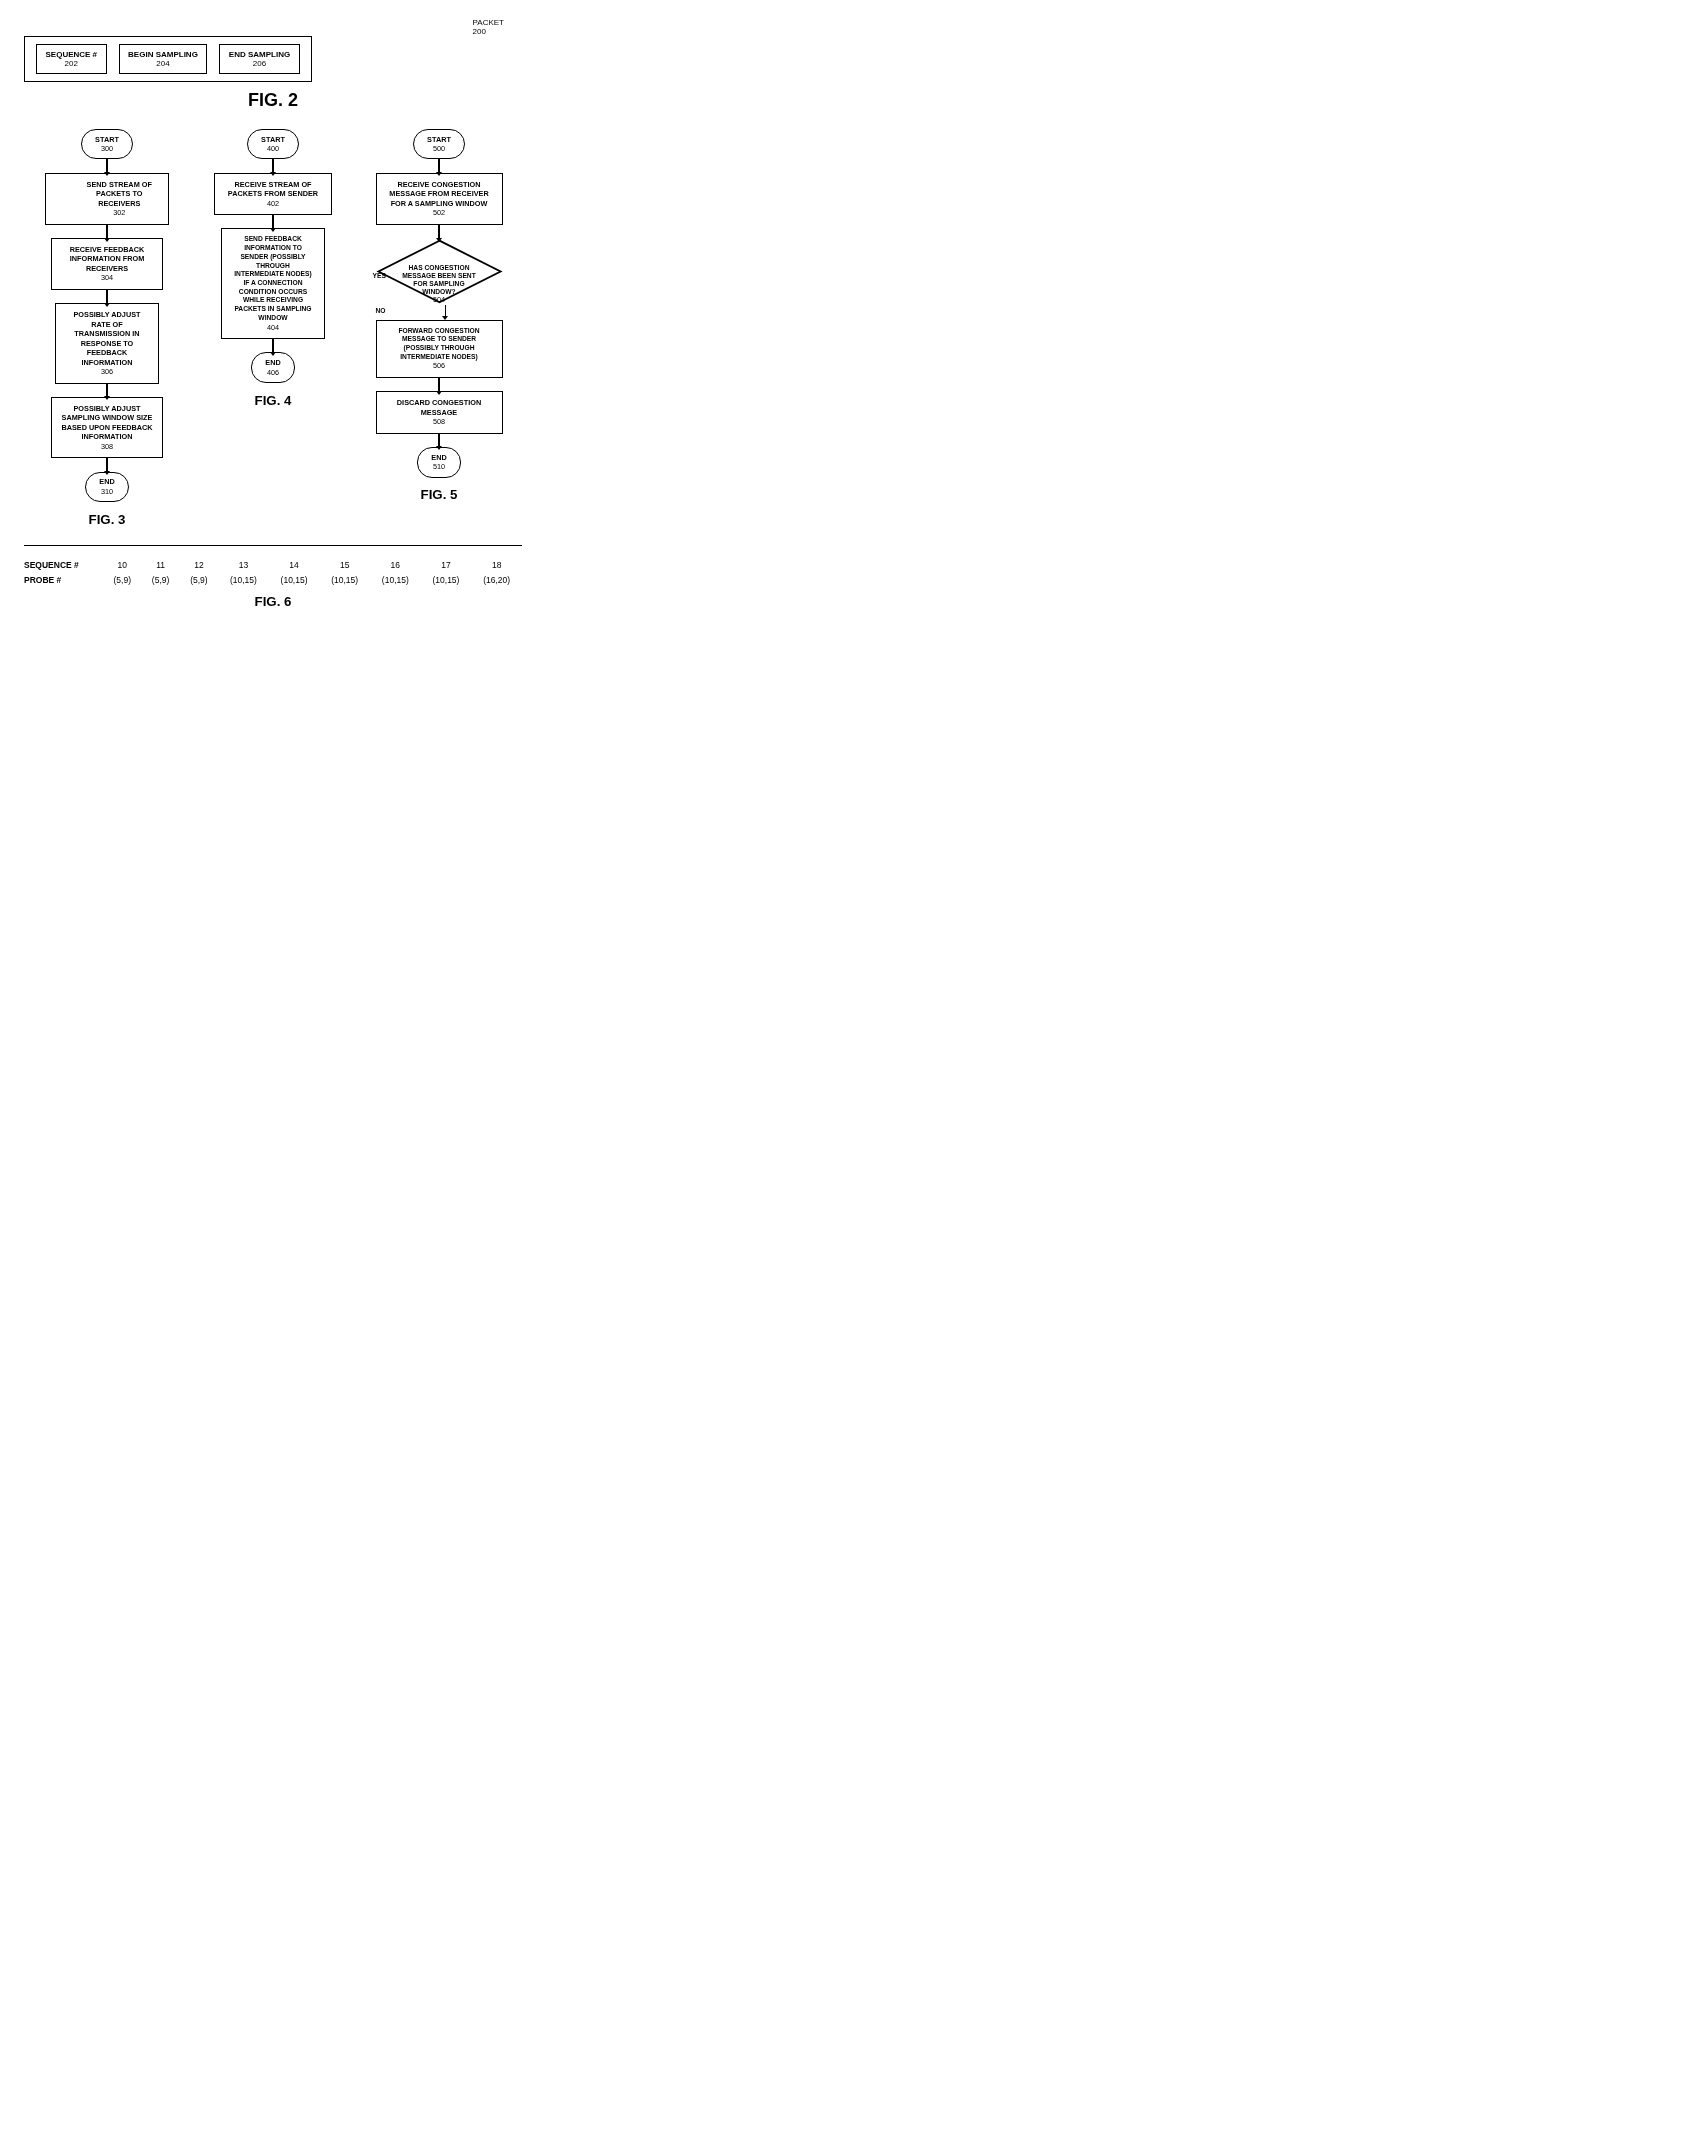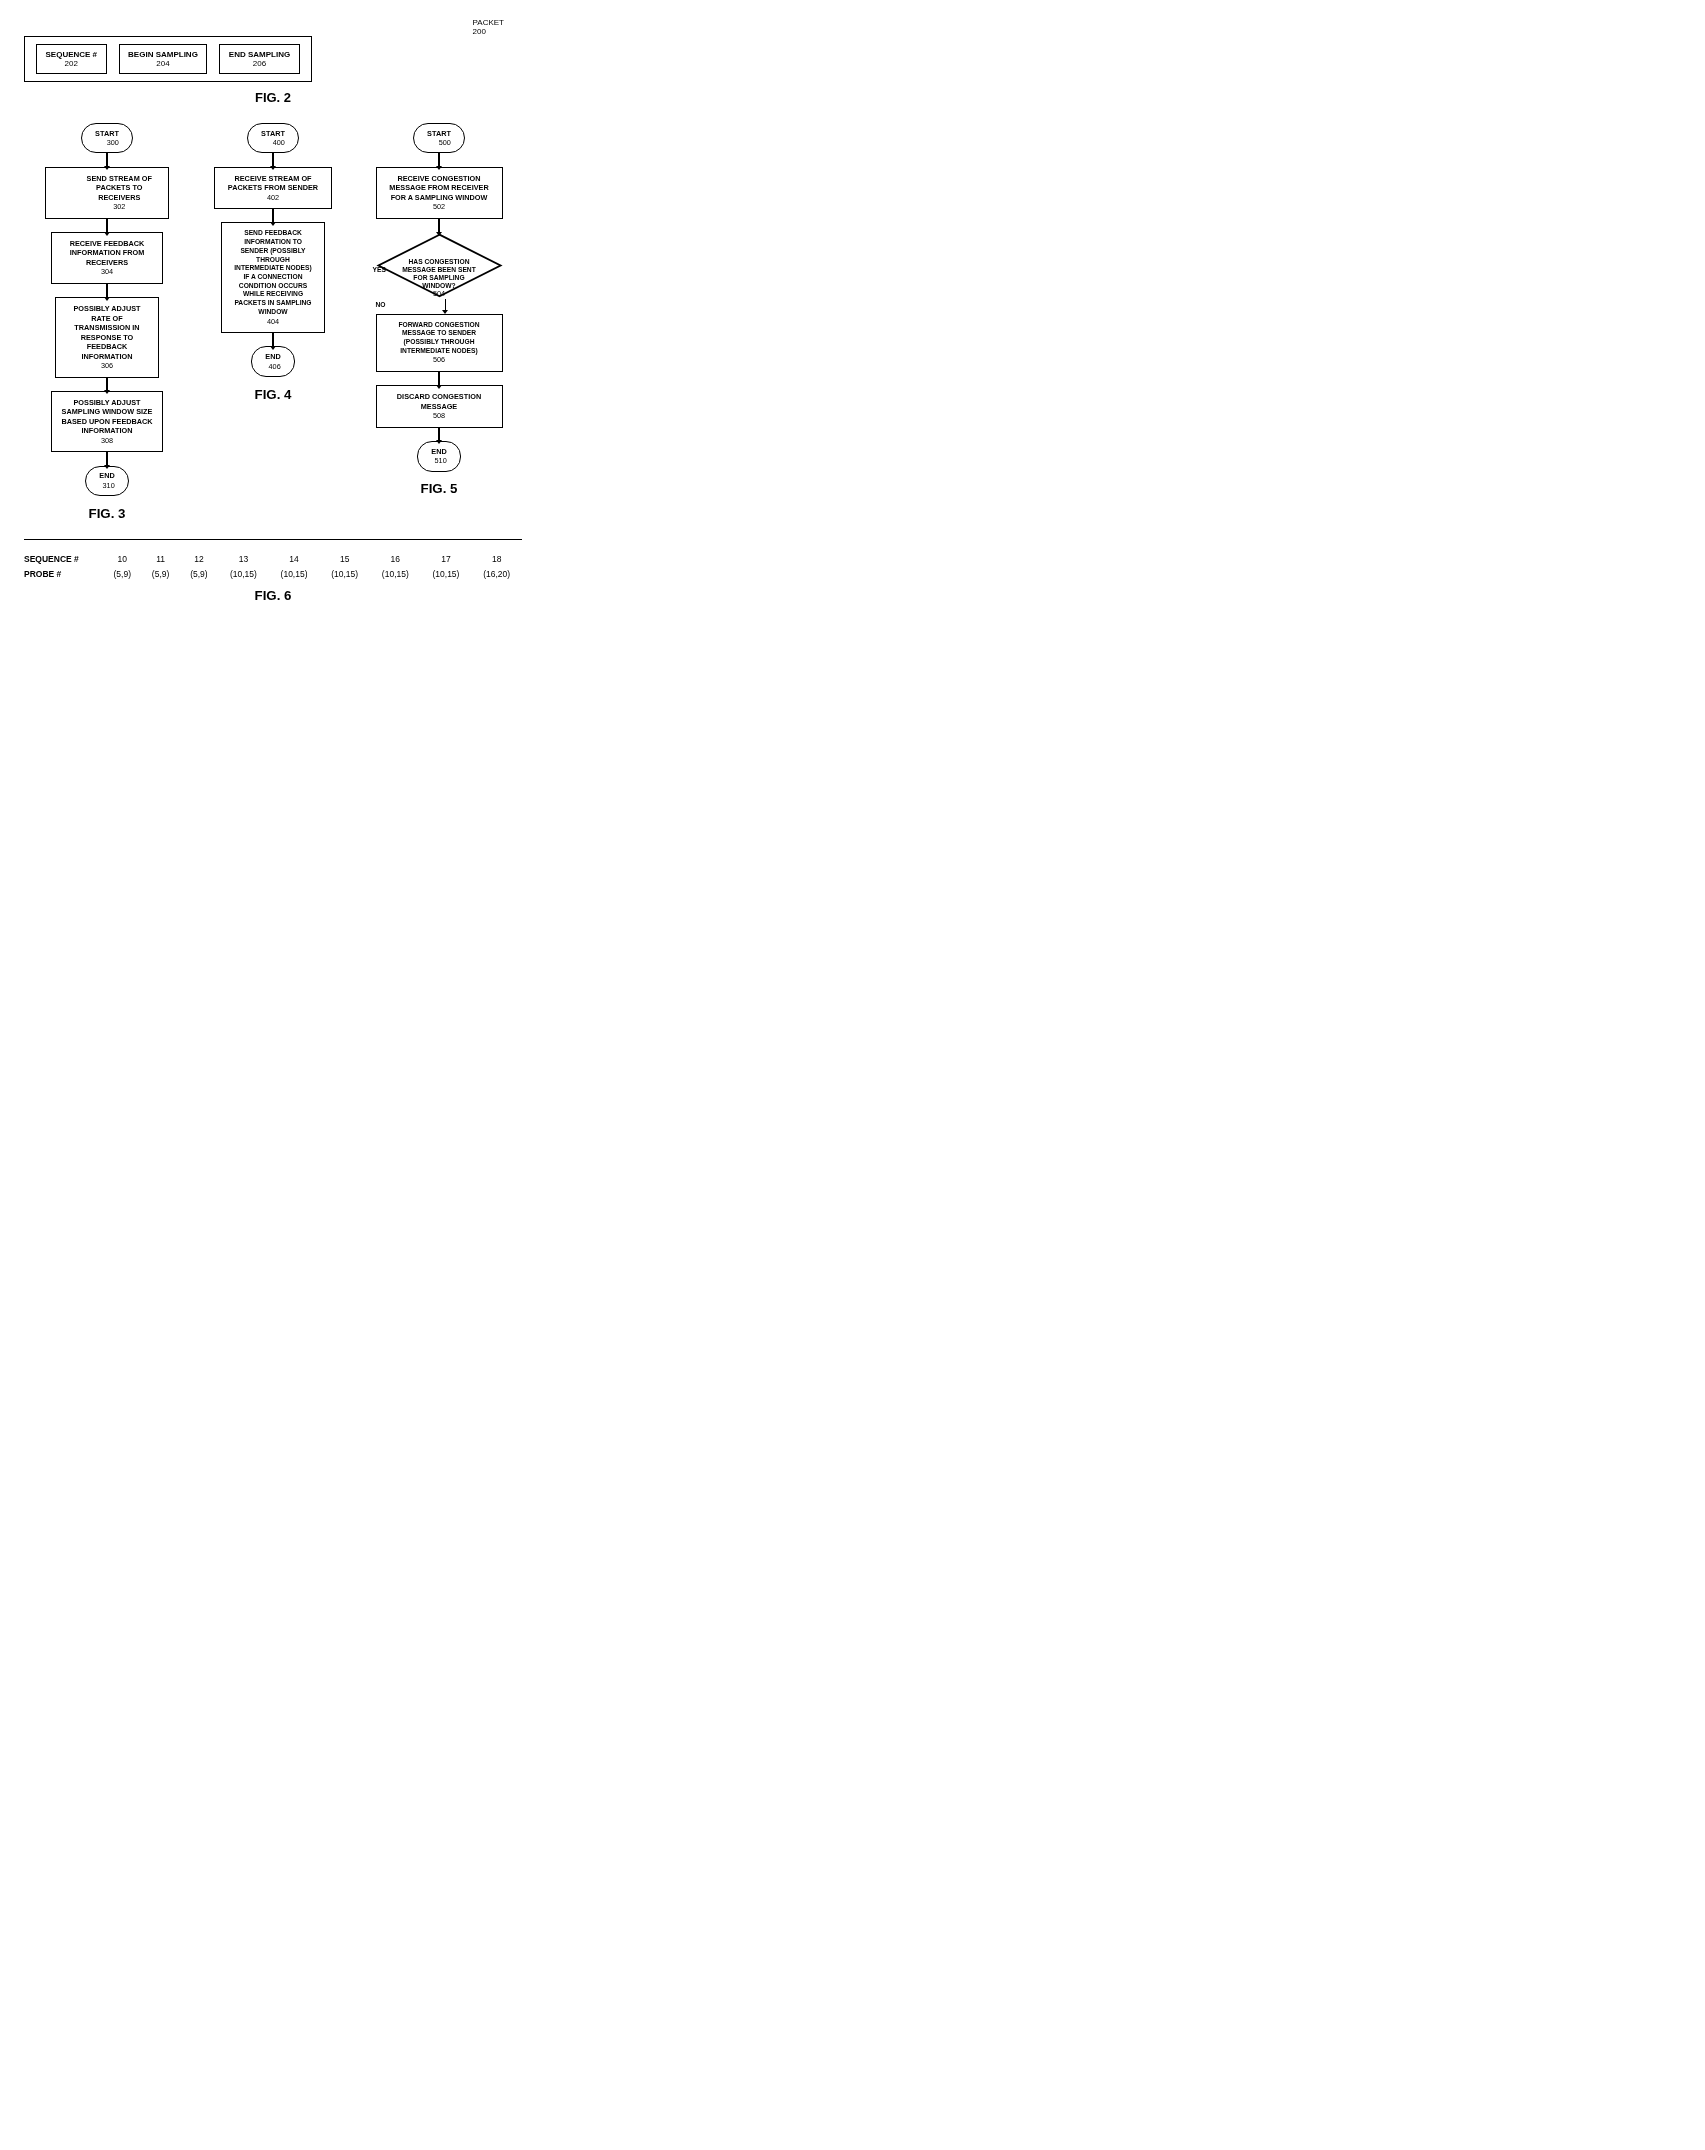--- a/index.html
+++ b/index.html
@@ -10,21 +10,21 @@
       padding: 18px 24px;
       color: #000;
     }
 
     
     .fig2-section {
       margin-bottom: 18px;
       position: relative;
     }
     .fig-label {
-      font-size: 13px;
+      font-size: 18px;
       font-weight: bold;
       text-align: center;
       margin-top: 7.3px;
     }
 
     
     .flowcharts-row {
       display: flex;
       gap: 0px;
       align-items: flex-start;
@@ -44,21 +44,21 @@
       text-align: center;
       font-size: 7.3px;
       font-weight: bold;
       width: 103px;
       line-height: 1.3;
     }
     .fc-rounded {
       border: 1.2px solid #000;
       border-radius: 15px;
       padding: 4.9px 13.3px;
-      text-align: right;
+      text-align: center;
       font-size: 7.3px;
       font-weight: bold;
       line-height: 1.3;
     }
     .fc-num {
       font-weight: normal;
       font-size: 7.3px;
       display: block;
     }
     .fc-arrow {

